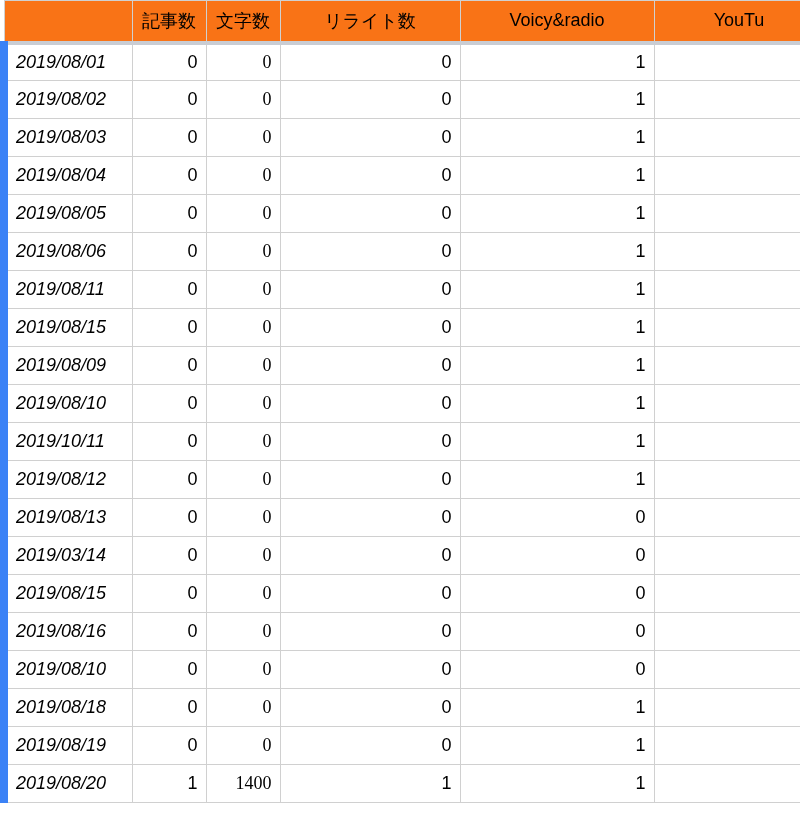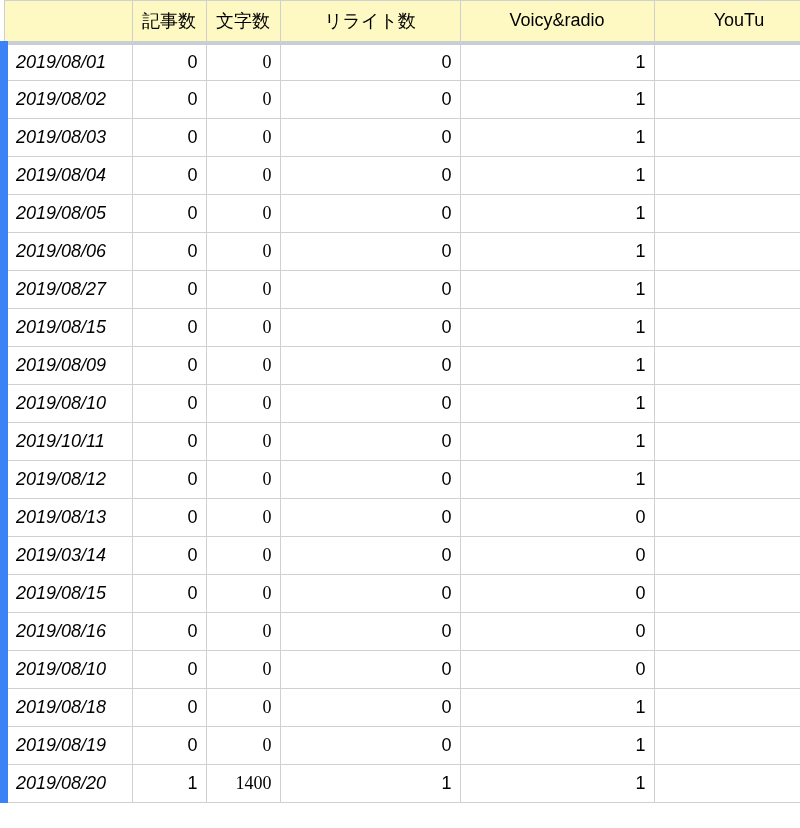--- a/index.html
+++ b/index.html
@@ -28,21 +28,21 @@
       white-space: nowrap;
       overflow: hidden;
     }
     thead tr {
       height: 42px;
     }
     thead th {
       height: 42px;
       font-weight: 400;
       text-align: center;
-      background: #fef9c3;
+      background: #f97316;
       border-bottom: 4px solid #c9cdd4;
     }
     .col-date {
       width: 128px;
       text-align: center;
     }
     .col-a {
       width: 74px;
       text-align: right;
     }
@@ -132,21 +132,21 @@
       </tr>
       <tr>
         <td class="col-date">2019/08/06</td>
         <td class="col-a">0</td>
         <td class="col-b">0</td>
         <td class="col-c">0</td>
         <td class="col-d">1</td>
         <td class="col-e"></td>
       </tr>
       <tr>
-        <td class="col-date">2019/08/27</td>
+        <td class="col-date">2019/08/11</td>
         <td class="col-a">0</td>
         <td class="col-b">0</td>
         <td class="col-c">0</td>
         <td class="col-d">1</td>
         <td class="col-e"></td>
       </tr>
       <tr>
         <td class="col-date">2019/08/15</td>
         <td class="col-a">0</td>
         <td class="col-b">0</td>

